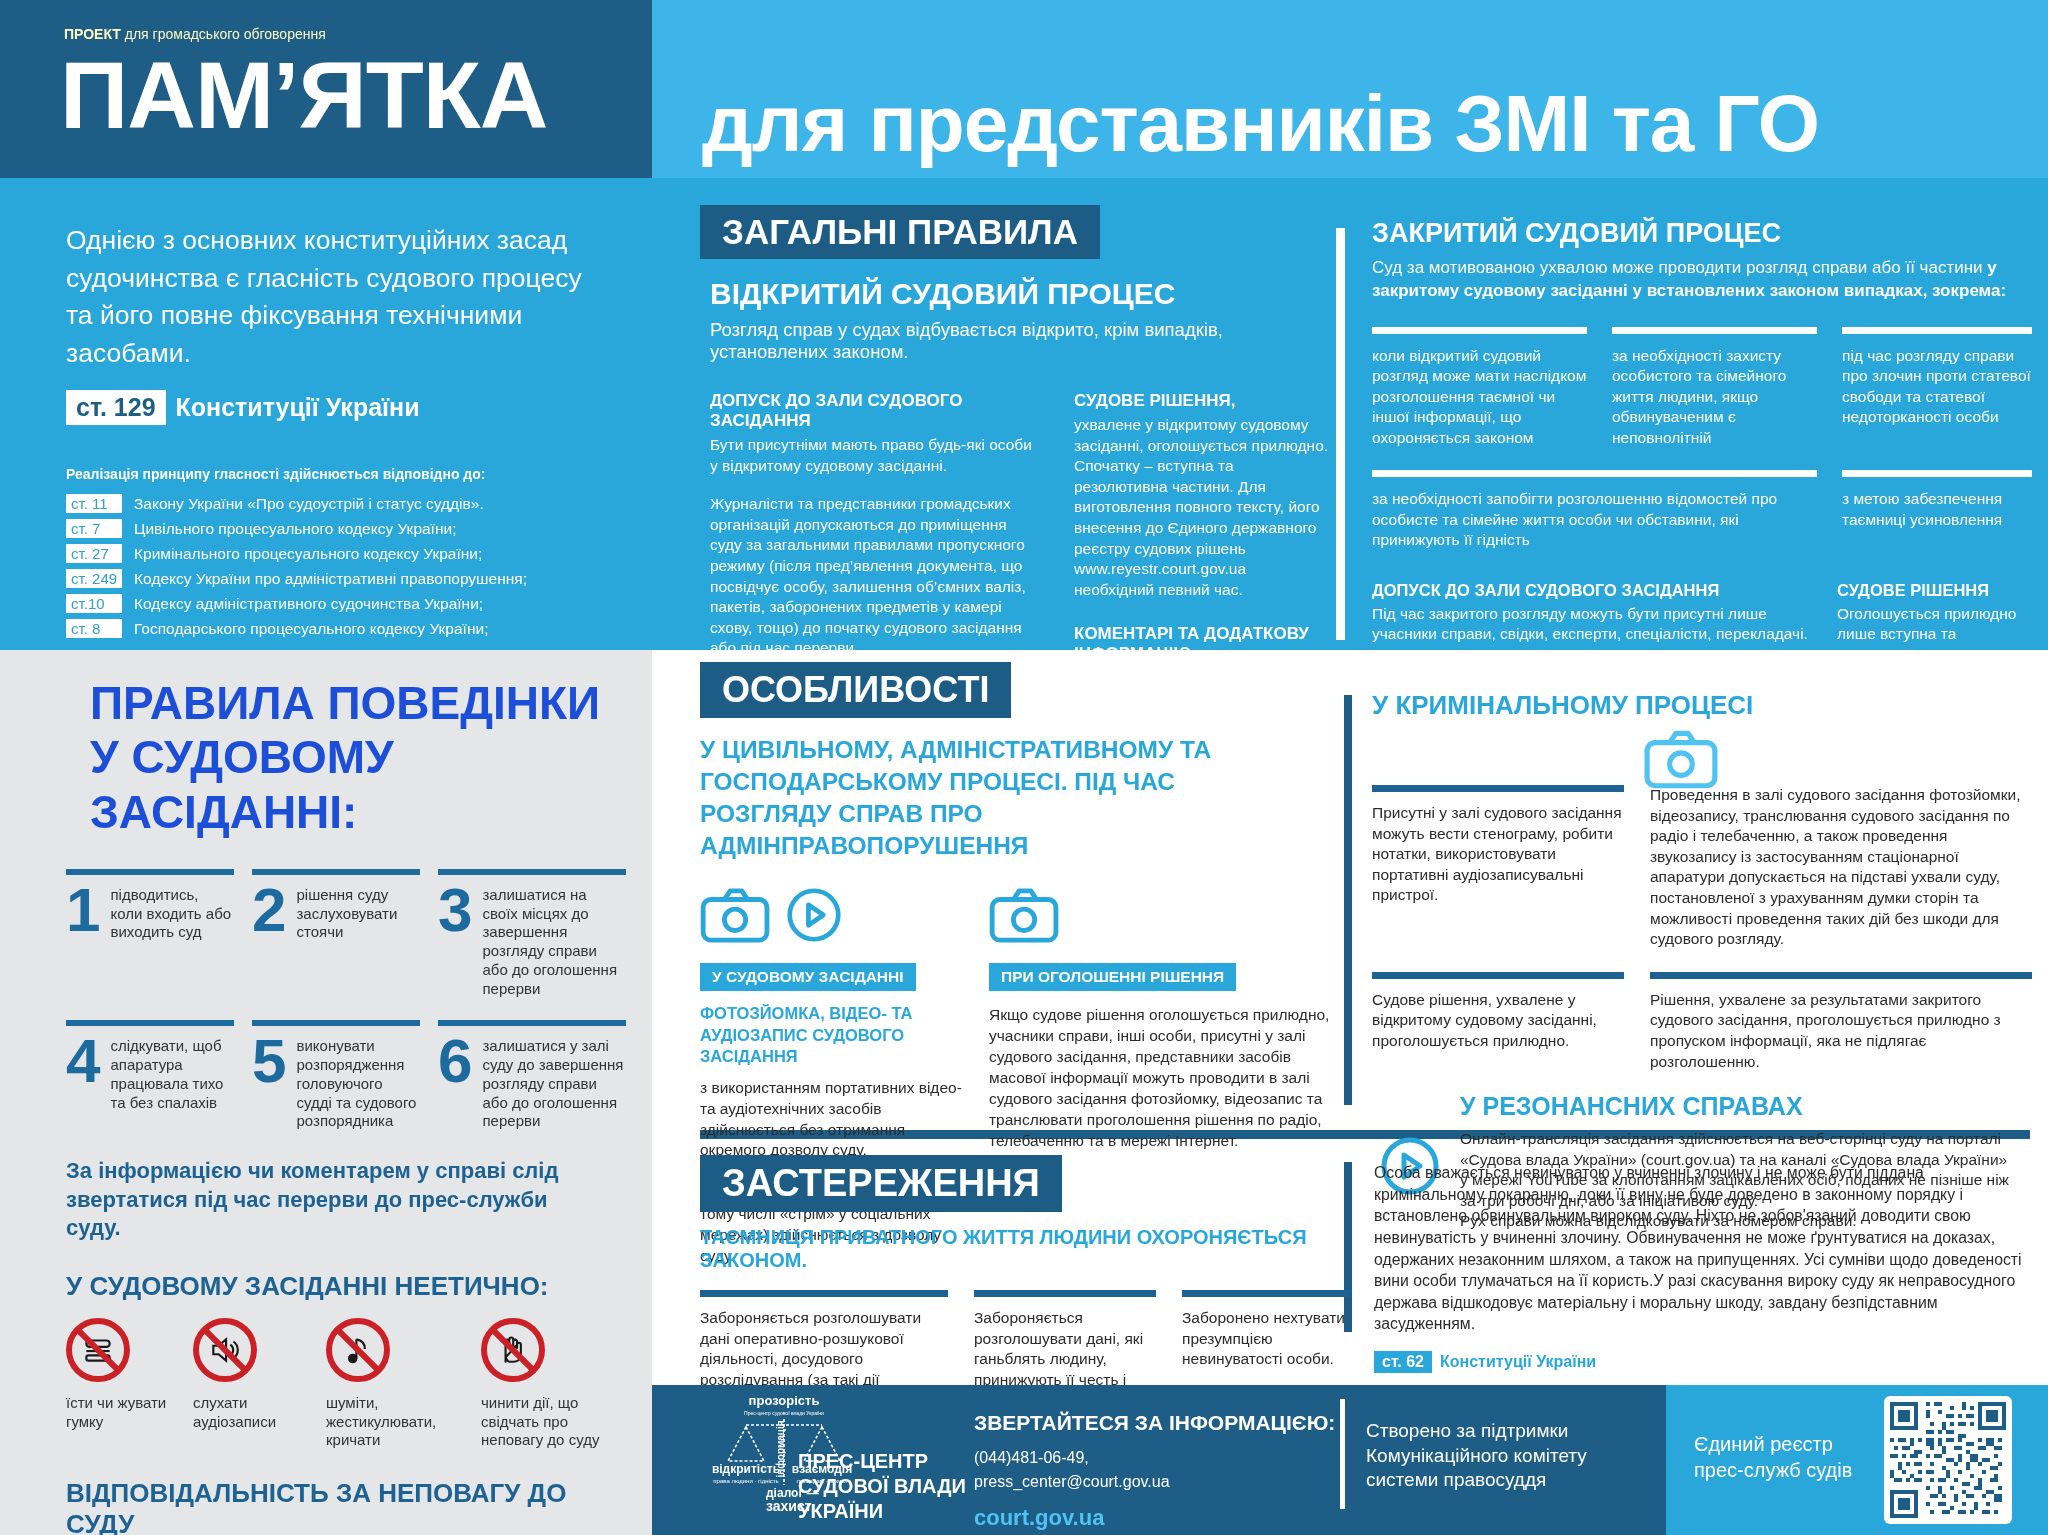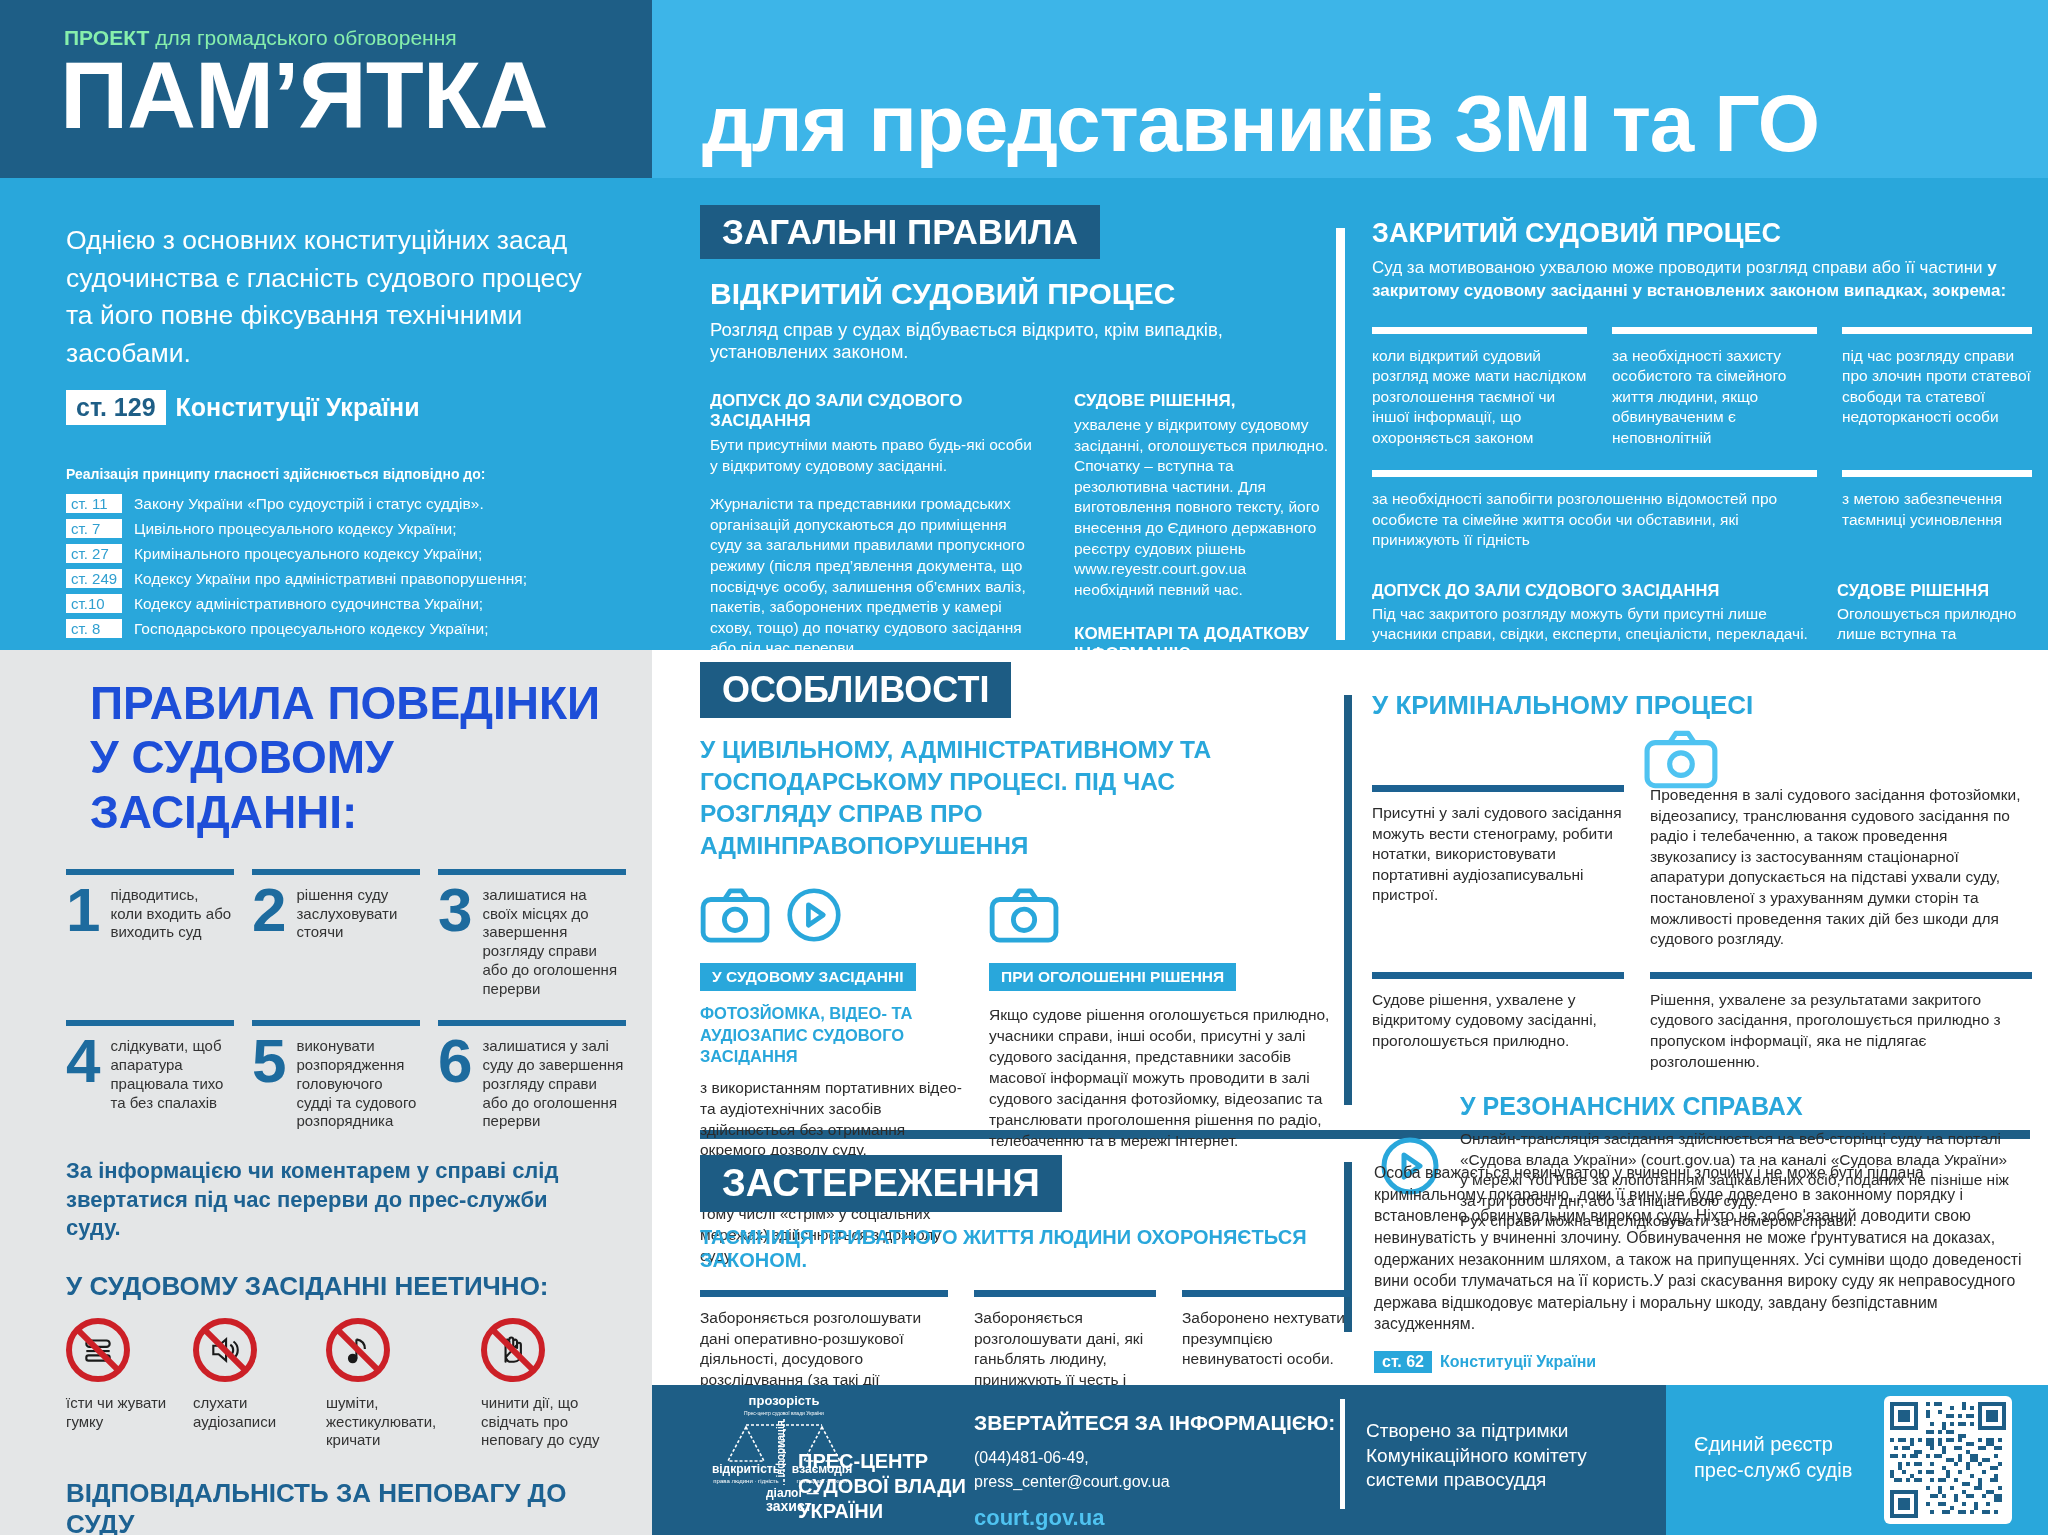--- a/index.html
+++ b/index.html
@@ -1,21 +1,21 @@
 <!DOCTYPE html>
 <html><head>
 <meta charset="utf-8">
 <style>
   html,body{margin:0;padding:0;background:#9aa0a4;}
   #poster{position:relative;width:2048px;height:1535px;background:#ffffff;overflow:hidden;
           font-family:"Liberation Sans","DejaVu Sans",sans-serif;-webkit-font-smoothing:antialiased;}
   .abs{position:absolute;}
   
   #hdr-left{left:0;top:0;width:652px;height:185px;background:#1E5E86;color:#fff;}
-  #hdr-left .project{position:absolute;left:64px;top:26px;font-size:21px;color:#86efac;text-align:center;}
+  #hdr-left .project{position:absolute;left:64px;top:26px;font-size:14px;color:#fef9c3;text-align:center;}
   #hdr-left .project b{font-weight:700;}
   #hdr-left .big-title{position:absolute;left:60px;top:48px;font-size:95px;font-weight:700;letter-spacing:-1px;line-height:1;}
   #hdr-right{left:652px;top:0;width:1396px;height:178px;background:#3DB5E8;}
   #hdr-right .sub-title{position:absolute;left:50px;bottom:8px;font-size:80px;font-weight:700;color:#fff;letter-spacing:-1px;}
   #band-blue{left:0;top:178px;width:2048px;height:472px;background:#29A7DB;}
   
   #col-left-blue{left:0;top:178px;width:652px;height:472px;color:#fff;}
   #col-left-blue .intro{position:absolute;left:66px;top:44px;width:524px;font-size:26.5px;line-height:1.42;}
   #col-left-blue .artrow{position:absolute;left:66px;top:212px;font-size:25px;font-weight:700;}
   .art-badge{display:inline-block;background:#fff;color:#1E5E86;padding:3px 10px;margin-right:10px;font-weight:700;}

